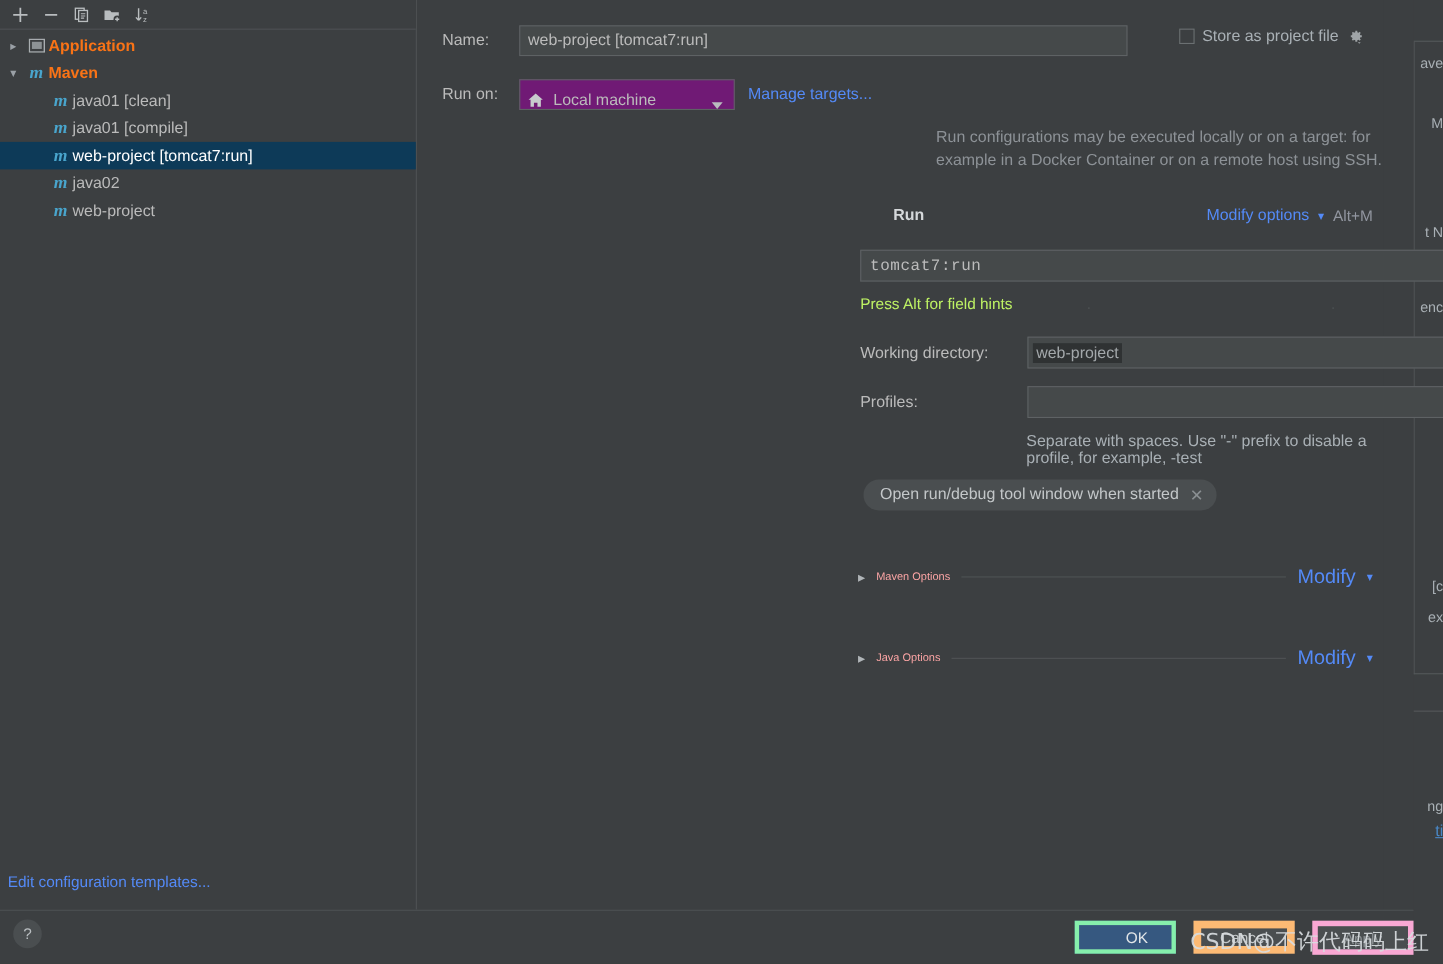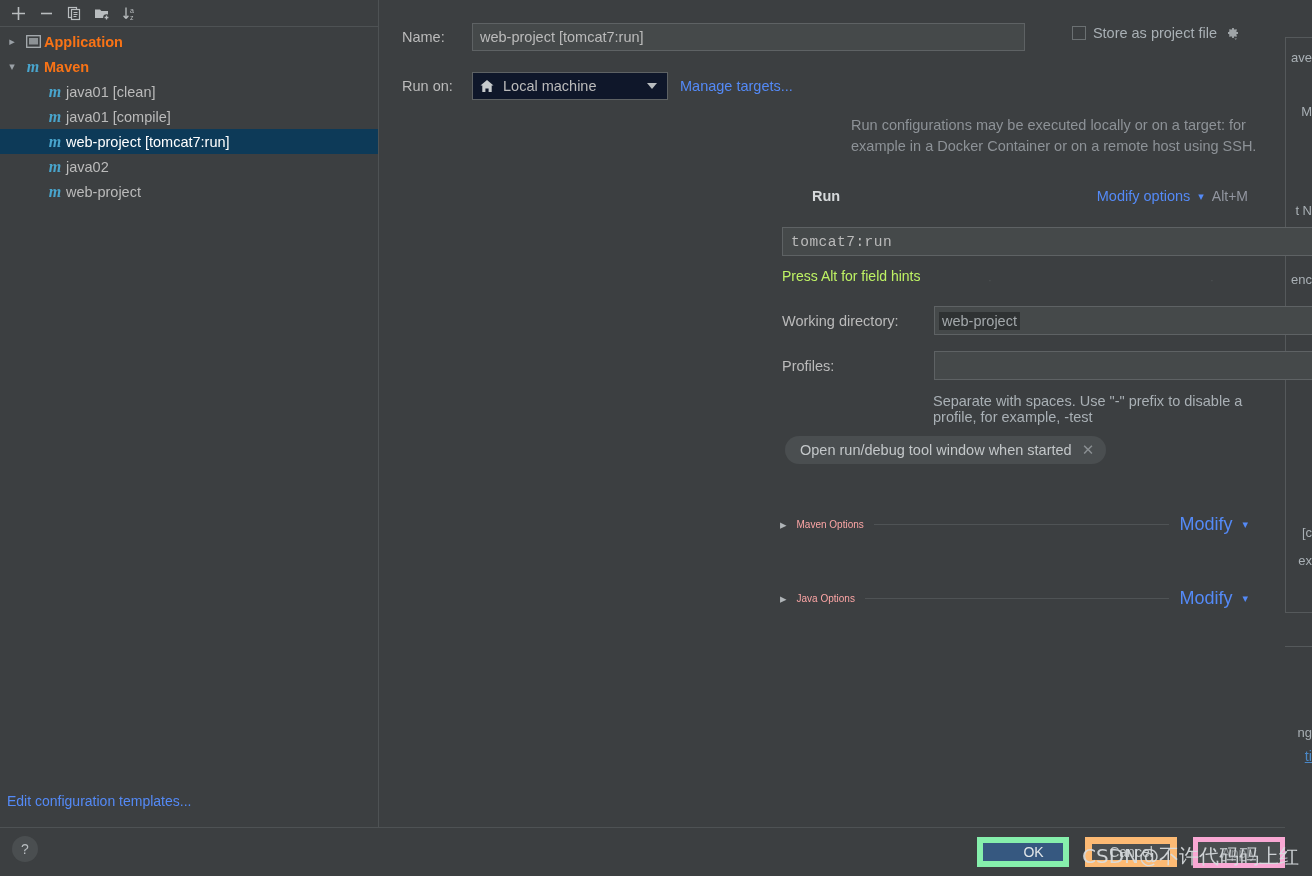--- a/index.html
+++ b/index.html
@@ -71,22 +71,22 @@
   .name-input { width:553px; }
 
   .store-wrap { position:absolute; right:18px; top:25px; display:flex;
                 align-items:center; gap:7px; }
   .checkbox { width:14px; height:14px; border:1px solid #6b7072; background:#3c3f41; }
   .store-lbl { color:#a9b0b5; font-size:14.5px; }
   .gear { width:16px; height:16px; }
 
   .runon-row { position:absolute; left:22px; top:72px; display:flex; align-items:center; }
   .runon-label { width:70px; }
-  .combo { width:196px; height:28px; background:#0f172a; border:1px solid #5e6264;
-           display:flex; align-items:center; padding:0 6px; color:#bbbbbb;
+  .combo { width:196px; height:28px; background:#701a75; border:1px solid #5e6264;
+           display:flex; align-items:flex-end; padding:0 6px; color:#bbbbbb;
            font-size:14.5px; gap:8px; }
   .combo .home { width:16px; height:16px; flex:none; }
   .combo .ctext { flex:1; }
   .combo .caret { width:0;height:0;border-left:5px solid transparent;
                   border-right:5px solid transparent;border-top:6px solid #b9bdbf;
                   margin-right:4px; }
   .link { color:#548af7; font-size:14.5px; cursor:pointer; }
   .manage { margin-left:12px; }
 
   .hint-block { position:absolute; left:471px; top:115px; width:470px;
@@ -139,21 +139,21 @@
   .coll-mod { color:#548af7; font-size:18px; cursor:pointer; }
   .coll-caret { color:#548af7; font-size:11px; }
 
   
   .bottom { position:absolute; left:0; bottom:0; width:1285px; height:49px;
             background:#3c3f41; border-top:1px solid #4e5254; }
   .help-btn { position:absolute; left:12px; top:8px; width:26px; height:26px;
               border-radius:50%; background:#4a4e50; color:#b8bdc0; font-size:14px;
               display:flex; align-items:center; justify-content:center; cursor:pointer; }
   .ok-btn { position:absolute; left:977px; top:9px; width:92px; height:30px;
-            background:#365880; border:6px solid #86efac; color:#e2e6e8;
+            background:#365880; border:4px solid #86efac; color:#e2e6e8;
             font-size:14px; display:flex; align-items:center; justify-content:center;
             cursor:pointer;padding-left:21px; }
   .cancel-btn { position:absolute; left:1085px; top:9px; width:92px; height:30px;
                 background:#4a4e50; border:7px solid #fdba74; color:#c3c7c9;
                 font-size:14px; display:flex; align-items:center;
                 justify-content:center; cursor:pointer; }
   .apply-btn { position:absolute; left:1193px; top:9px; width:92px; height:31px;
                background:#4a4e50; border:5px solid #f9a8d4; color:#8a8f92;
                font-size:14px; display:flex; align-items:center;
                justify-content:center; }

